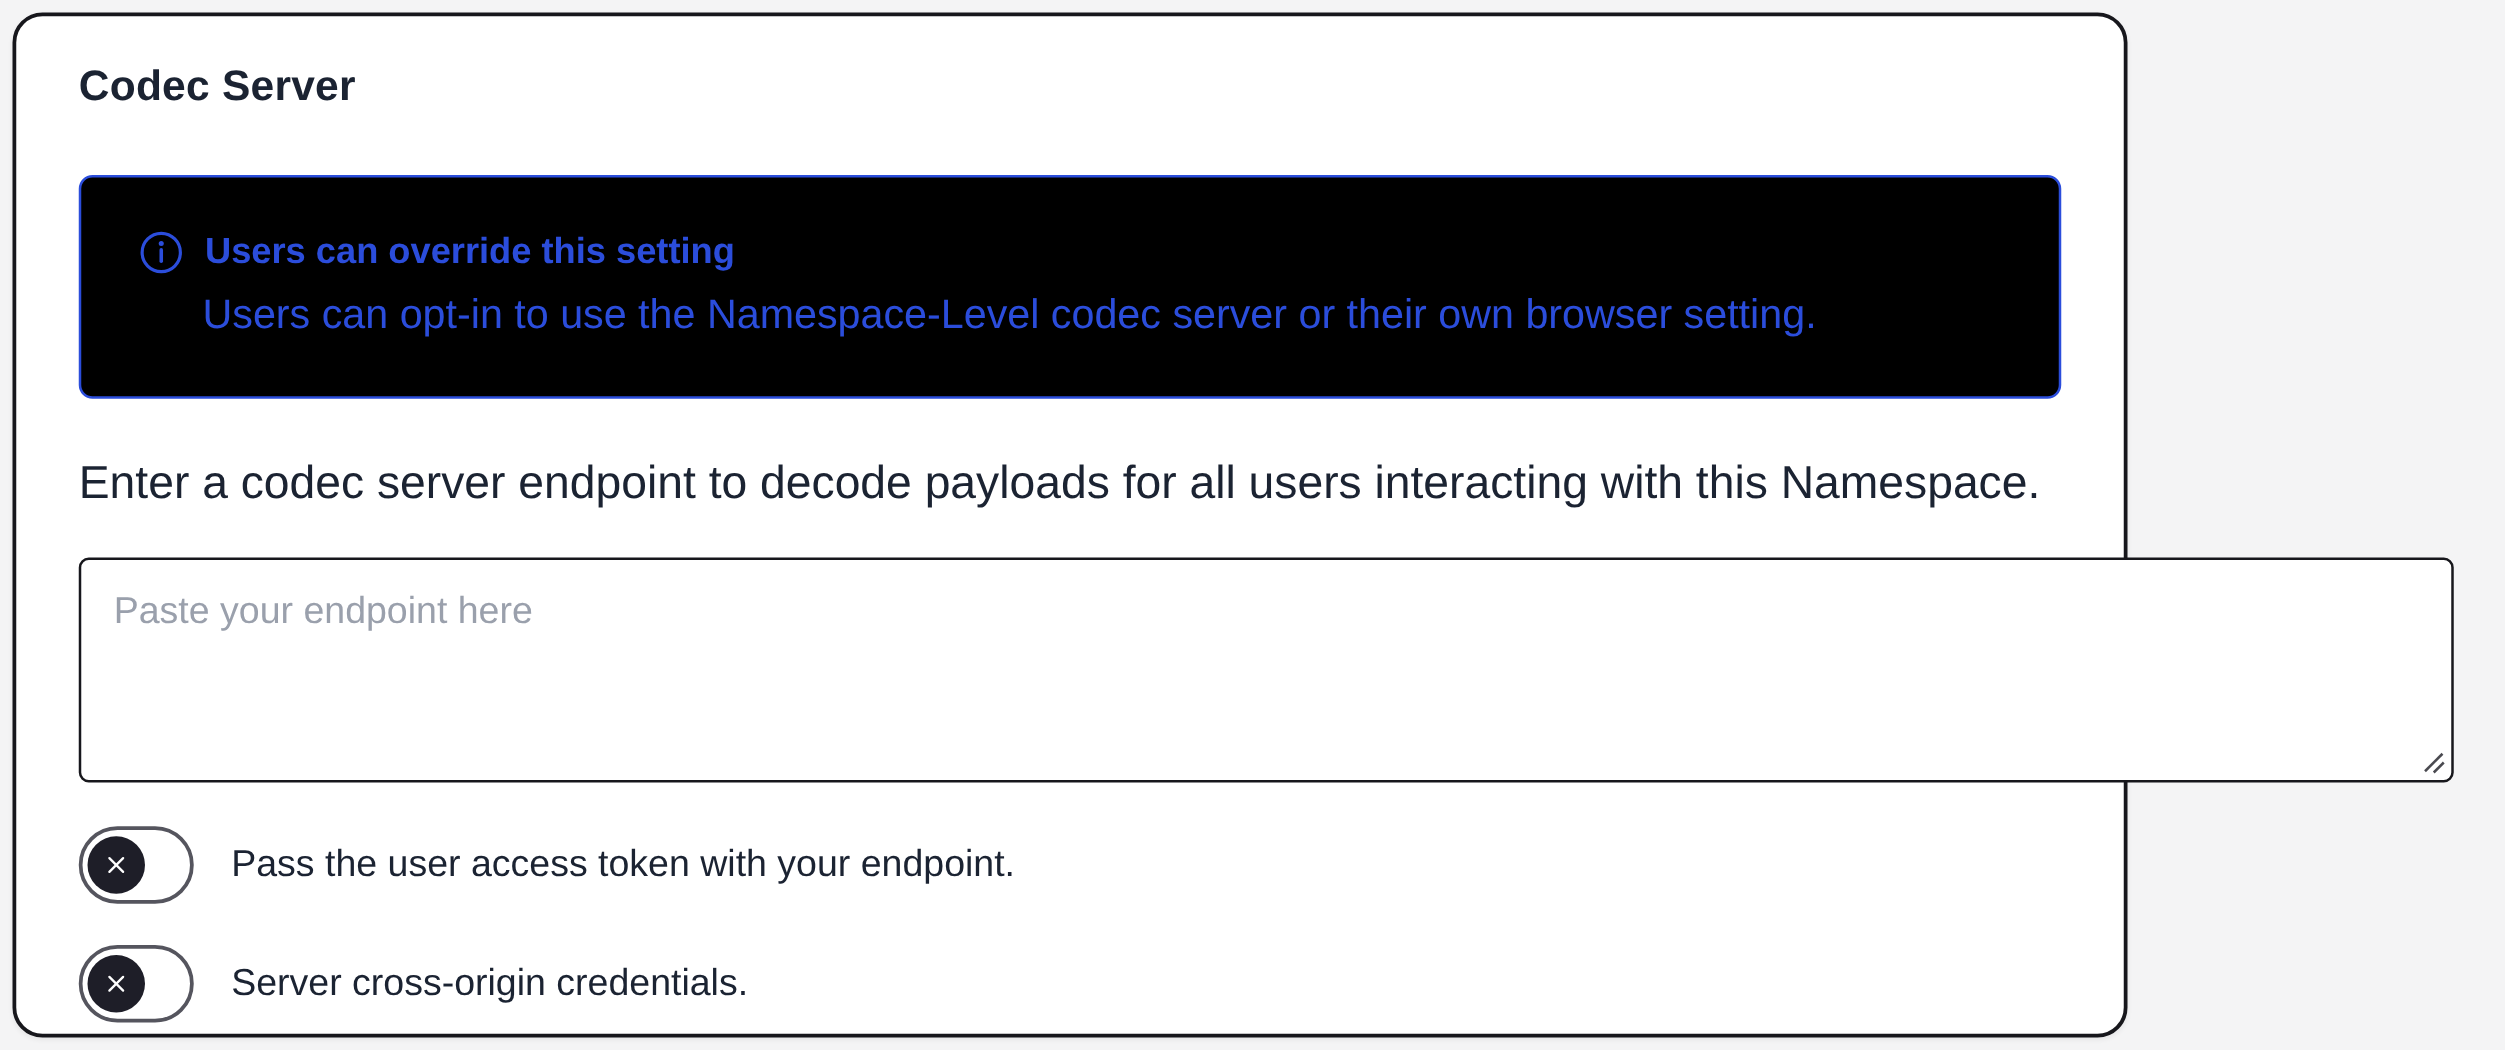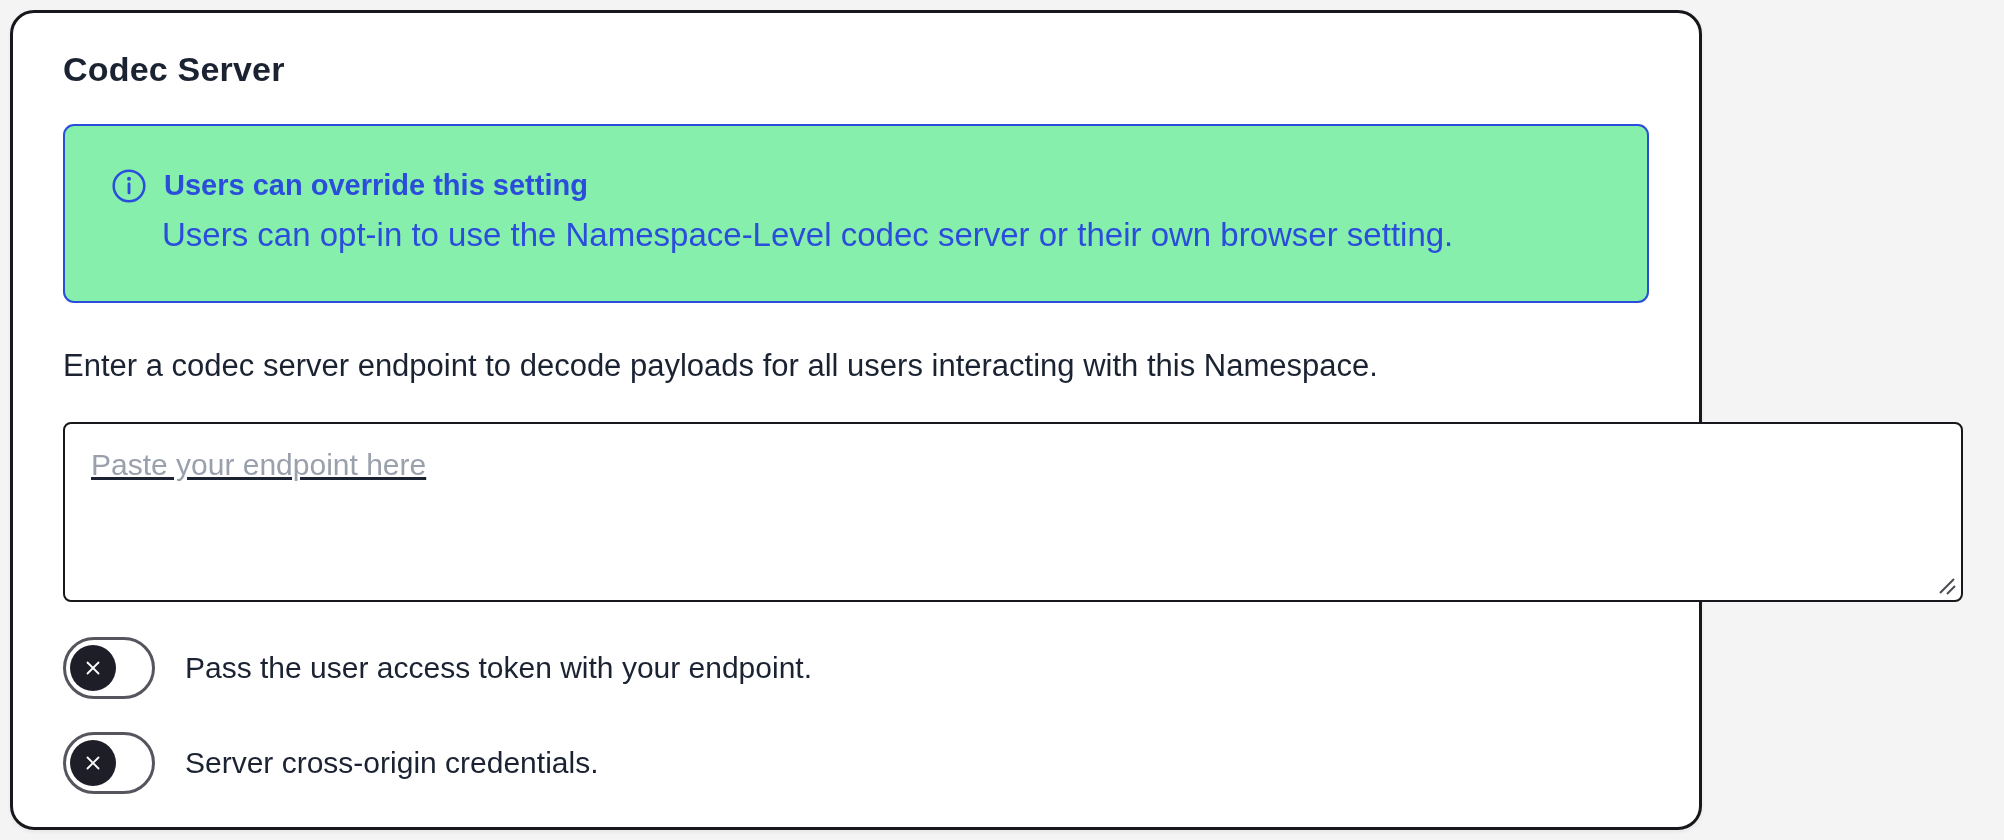--- a/index.html
+++ b/index.html
@@ -24,22 +24,22 @@
     box-shadow: 0 2px 4px rgba(0,0,0,0.06);
   }
   .page-title {
     font-size: 34px;
     font-weight: 700;
     letter-spacing: 0.2px;
     color: #1B2332;
     line-height: 1.2;
   }
   .alert {
-    margin-top: 34px;
-    background: #86efac;
+    margin-top: 50px;
+    background: #000000;
     border: 2px solid #2B4DDB;
     border-radius: 11px;
     padding: 42px 46px 44px 46px;
     color: #2B4DDB;
   }
   .alert-heading-row {
     display: flex;
     align-items: center;
     gap: 17px;
   }
@@ -51,21 +51,21 @@
   .alert-desc {
     font-size: 33px;
     font-weight: 400;
     line-height: 1.3;
     margin-top: 10px;
     margin-left: 51px;
   }
   .info-icon svg { display: block; }
   .paragraph {
     margin-top: 44px;
-    font-size: 31px;
+    font-size: 37px;
     color: #1B2332;
     line-height: 1.25;
   }
   .endpoint-wrap {
     position: relative;
     margin-top: 37px;
     width: 1900px;
     height: 180px;
   }
   textarea.endpoint {
@@ -73,21 +73,20 @@
     height: 100%;
     border: 2px solid #17171C;
     border-radius: 8px;
     padding: 24px 26px;
     font-family: "Liberation Sans", "DejaVu Sans", sans-serif;
     font-size: 30px;
     color: #1B2332;
     resize: none;
     outline: none;
     background: #FFFFFF;
-    text-decoration: underline;
   }
   textarea.endpoint::placeholder {
     color: #9AA0AC;
     opacity: 1;
   }
   .resize-grip {
     position: absolute;
     right: 5px;
     bottom: 5px;
     width: 26px;

